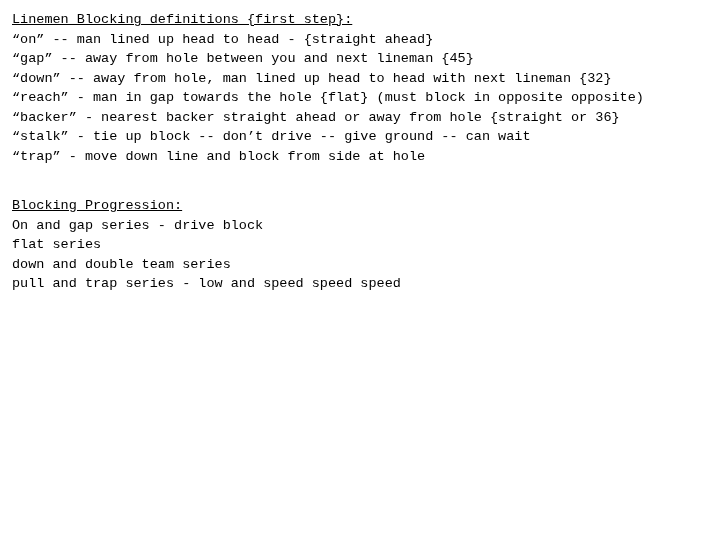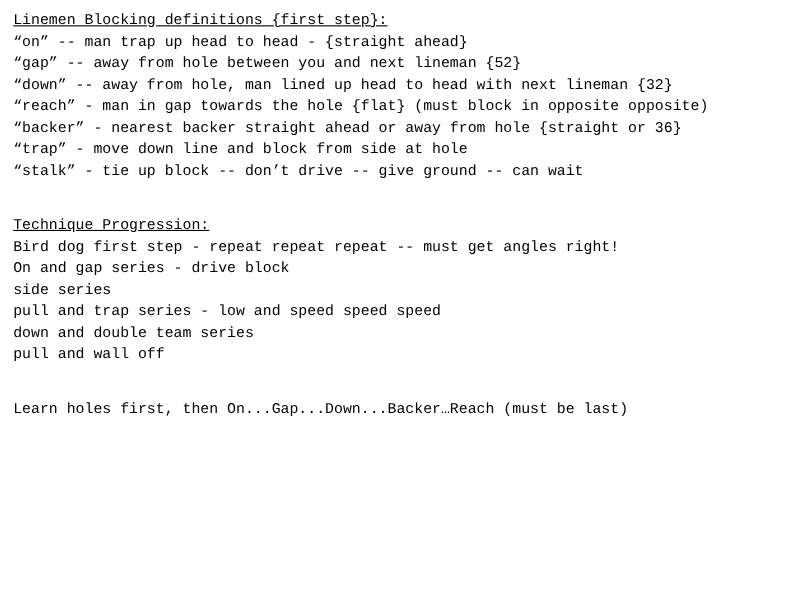--- a/index.html
+++ b/index.html
@@ -28,40 +28,37 @@
       padding: 0;
     }
   </style>
 </head>
 <body>
 
 <div>
 
   <div class="section">
     <p><span class="underline">Linemen Blocking definitions {first step}:</span></p>
-    <p>“on” -- man trap up head to head - {straight ahead}</p>
-    <p>“gap” -- away from hole between you and next lineman {52}</p>
+    <p>“on” -- man lined up head to head - {straight ahead}</p>
+    <p>“gap” -- away from hole between you and next lineman {45}</p>
     <p>“down” -- away from hole, man lined up head to head with next lineman {32}</p>
     <p>“reach” - man in gap towards the hole {flat}  (must block in opposite opposite)</p>
     <p>“backer” -  nearest backer straight ahead or away from hole {straight or 36}</p>
+    <p>“stalk” - tie up block -- don’t drive -- give ground -- can wait</p>
     <p>“trap” - move down line and block from side at hole</p>
-    <p>“stalk” - tie up block -- don’t drive -- give ground -- can wait</p>
   </div>
 
   <br>
 
   <div class="section">
-    <p><span class="underline">Technique Progression:</span></p>
-    <p>Bird dog first step - repeat repeat repeat -- must get angles right!</p>
+    <p><span class="underline">Blocking Progression:</span></p>
     <p>On and gap series - drive block</p>
-    <p>side series</p>
+    <p>flat series</p>
+    <p>down and double team series</p>
     <p>pull and trap series - low and speed speed speed</p>
-    <p>down and double team series</p>
-    <p>pull and wall off</p>
   </div>
 
   <br>
 
   <div class="section">
-    <p>Learn holes first, then On...Gap...Down...Backer…Reach (must be last)</p>
   </div>
 
 </div>
 
 </body></html>

